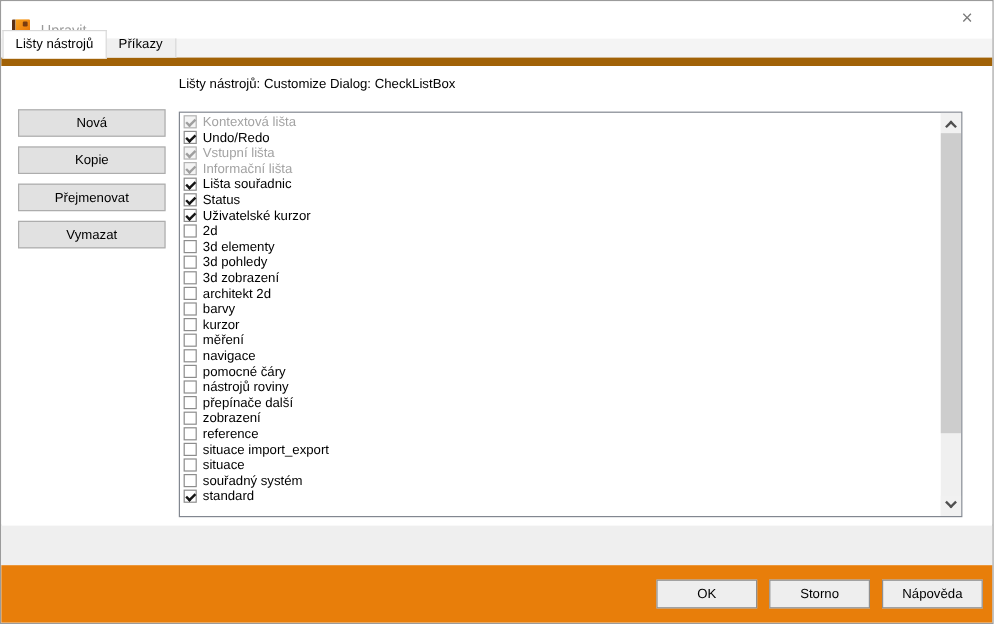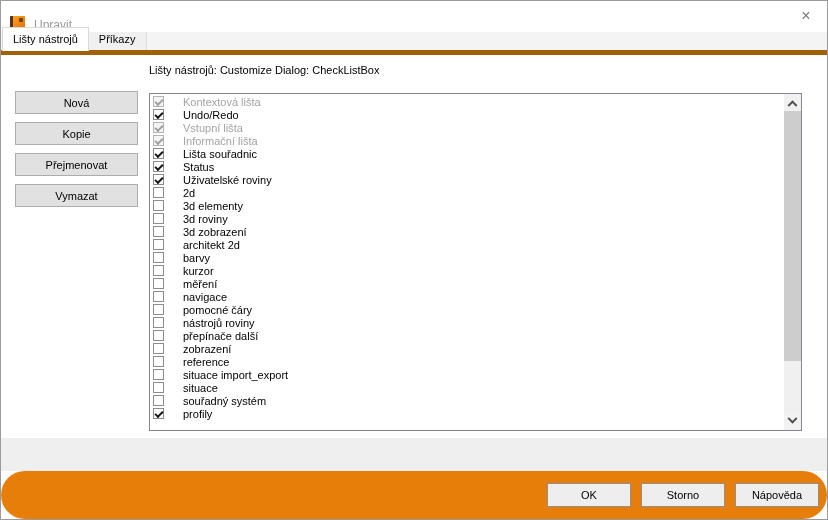--- a/index.html
+++ b/index.html
@@ -8,47 +8,47 @@
     position:relative; width:828px; height:520px; background:#ffffff;
     border:1px solid #9b9b9b; overflow:hidden; font-size:11px; color:#000;
   }
   
   .titlebar { height:31px; background:#ffffff; display:flex; align-items:flex-end; padding-left:9px; position:relative; }
   .app-icon { width:15px; height:16px; background:linear-gradient(135deg,#f9a21c 0%,#ef8410 55%,#d96c07 100%); border-left:3px solid #5a2f14; border-radius:1px; position:relative; }
   .app-icon::after { content:""; position:absolute; right:2px; top:2px; width:4px; height:4px; background:#7a3c10; border-radius:1px; }
   .title-text { margin-left:9px; color:#9a9a9a; font-size:12px; }
   .close-btn { position:absolute; right:6px; top:3px; width:30px; height:24px; display:flex; align-items:center; justify-content:center; color:#7a7a7a; font-size:16px; cursor:default; }
   
-  .tabstrip { height:23px; background:#f4f4f4; border-bottom:5px solid #a16207; display:flex; align-items:flex-end; padding-left:1px; }
+  .tabstrip { height:23px; background:#f4f4f4; border-bottom:7px solid #a16207; display:flex; align-items:flex-end; padding-left:1px; }
   .tab { padding:4px 10px 5px 10px; border:1px solid #d9d9d9; border-bottom:none; background:#f0f0f0; margin-right:-1px; line-height:12px; }
   .tab.active { background:#ffffff; position:relative; padding-top:5px; margin-bottom:-1px; padding-bottom:6px; }
   
   .content { position:relative; height:382px; background:#ffffff; }
   .list-label { position:absolute; left:148px; top:9px; color:#000; }
   .side-buttons { position:absolute; left:14px; top:36px; width:123px; display:flex; flex-direction:column; }
   .side-btn { width:123px; height:23px; margin-bottom:8px; background:#e1e1e1; border:1px solid #adadad; font-family:"Liberation Sans", sans-serif; font-size:11px; color:#000; }
   .listbox { position:absolute; left:148px; top:38px; width:653px; height:338px; background:#ffffff; border:1px solid #828790; overflow:hidden; }
   .list-items { position:absolute; left:0; top:1px; right:17px; }
-  .row { display:flex; align-items:center; height:13px; gap:19px; padding-left:3px; }
+  .row { display:flex; align-items:center; height:13px; gap:5px; padding-left:3px; }
   .cb { width:11px; height:11px; border:1px solid #8c8c8c; background:#ffffff; position:relative; flex:0 0 auto; }
   .row.checked .cb::after { content:""; position:absolute; left:1px; top:2px; width:6px; height:3px; border-left:2px solid #141414; border-bottom:2px solid #141414; transform:rotate(-45deg); }
   .row.disabled .cb { border-color:#b3b3b3; background:#f4f4f4; }
   .row.disabled.checked .cb::after { border-color:#9f9f9f; }
   .row.disabled .item-label { color:#a3a3a3; }
   
   .scrollbar { position:absolute; right:0; top:0; bottom:0; width:17px; background:#f0f0f0; }
   .sb-btn { height:17px; display:flex; align-items:center; justify-content:center; background:#f1f1f1; }
   .chev { width:7px; height:7px; border-left:2px solid #505050; border-top:2px solid #505050; }
   .chev-up { transform:rotate(45deg) translate(2px,2px); }
   .chev-down { transform:rotate(225deg) translate(2px,2px); }
   .sb-down { position:absolute; bottom:0; left:0; right:0; }
   .sb-thumb { position:absolute; left:0; right:0; top:17px; height:250px; background:#cdcdcd; }
   
   .strip-gray { position:absolute; left:0; right:0; bottom:48px; height:33px; background:#efefef; }
-  .footer { position:absolute; left:0; right:0; bottom:0; height:48px; background:#e87e0a; display:flex; align-items:center; justify-content:flex-end; gap:10px; padding-right:8px;border-radius:24px; }
+  .footer { position:absolute; left:0; right:0; bottom:0; height:48px; background:#e87e0a; display:flex; align-items:center; justify-content:flex-end; gap:10px; padding-right:8px; }
   .footer-btn { width:84px; height:24px; background:#eeeeee; border:1px solid #8f8f8f; font-family:"Liberation Sans", sans-serif; font-size:11px; color:#000; }
 </style>
 </head>
 <body>
 
 <div class="window">
 
   <div class="titlebar">
     <div class="app-icon"></div>
     <span class="title-text">Upravit</span>
@@ -116,36 +116,36 @@
             <span class="item-label">Lišta souřadnic</span>
           </div>
 
           <div class="row checked">
             <span class="cb"></span>
             <span class="item-label">Status</span>
           </div>
 
           <div class="row checked">
             <span class="cb"></span>
-            <span class="item-label">Uživatelské roviny</span>
+            <span class="item-label">Uživatelské kurzor</span>
           </div>
 
           <div class="row">
             <span class="cb"></span>
             <span class="item-label">2d</span>
           </div>
 
           <div class="row">
             <span class="cb"></span>
             <span class="item-label">3d elementy</span>
           </div>
 
           <div class="row">
             <span class="cb"></span>
-            <span class="item-label">3d roviny</span>
+            <span class="item-label">3d pohledy</span>
           </div>
 
           <div class="row">
             <span class="cb"></span>
             <span class="item-label">3d zobrazení</span>
           </div>
 
           <div class="row">
             <span class="cb"></span>
             <span class="item-label">architekt 2d</span>
@@ -207,21 +207,21 @@
             <span class="item-label">situace</span>
           </div>
 
           <div class="row">
             <span class="cb"></span>
             <span class="item-label">souřadný systém</span>
           </div>
 
           <div class="row checked">
             <span class="cb"></span>
-            <span class="item-label">profily</span>
+            <span class="item-label">standard</span>
           </div>
         </div>
       <div class="scrollbar">
         <div class="sb-btn">
             <div class="chev chev-up"></div>
           </div>
         <div class="sb-thumb"></div>
         <div class="sb-btn sb-down">
             <div class="chev chev-down"></div>
           </div>

